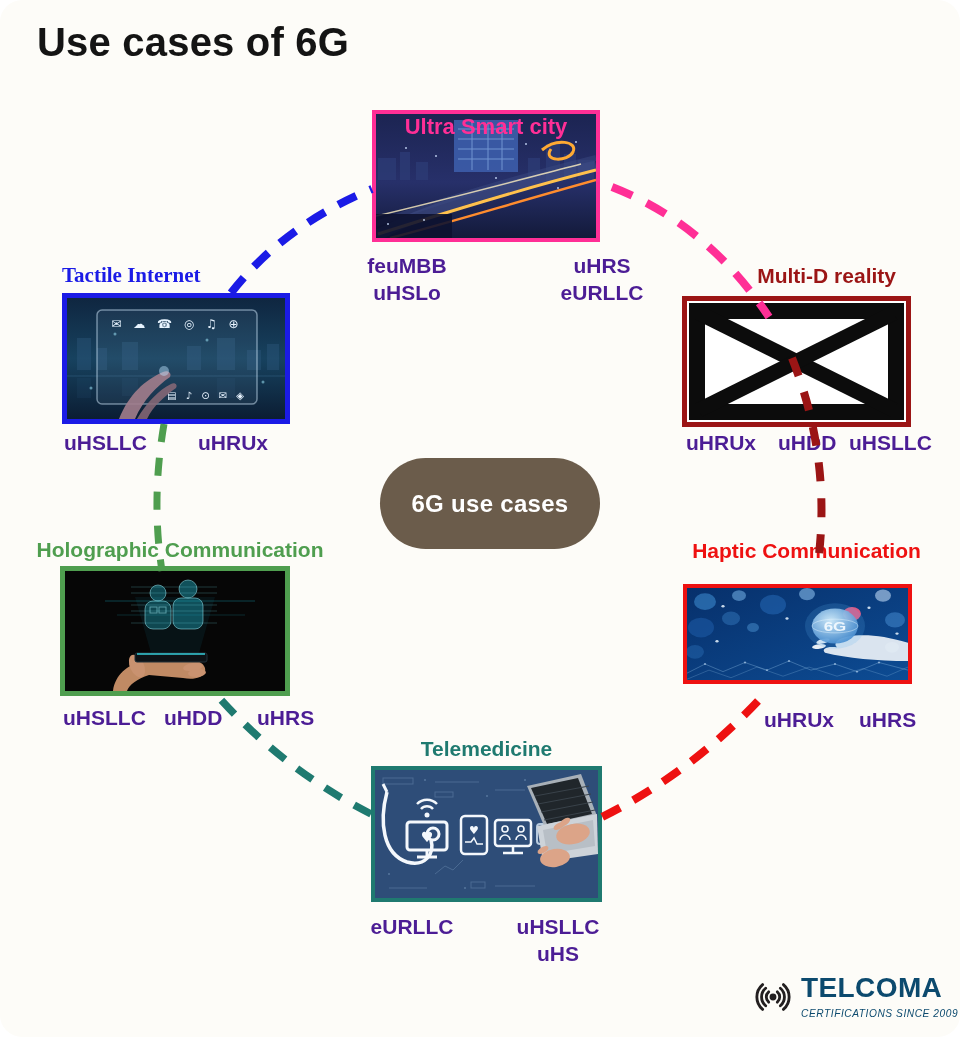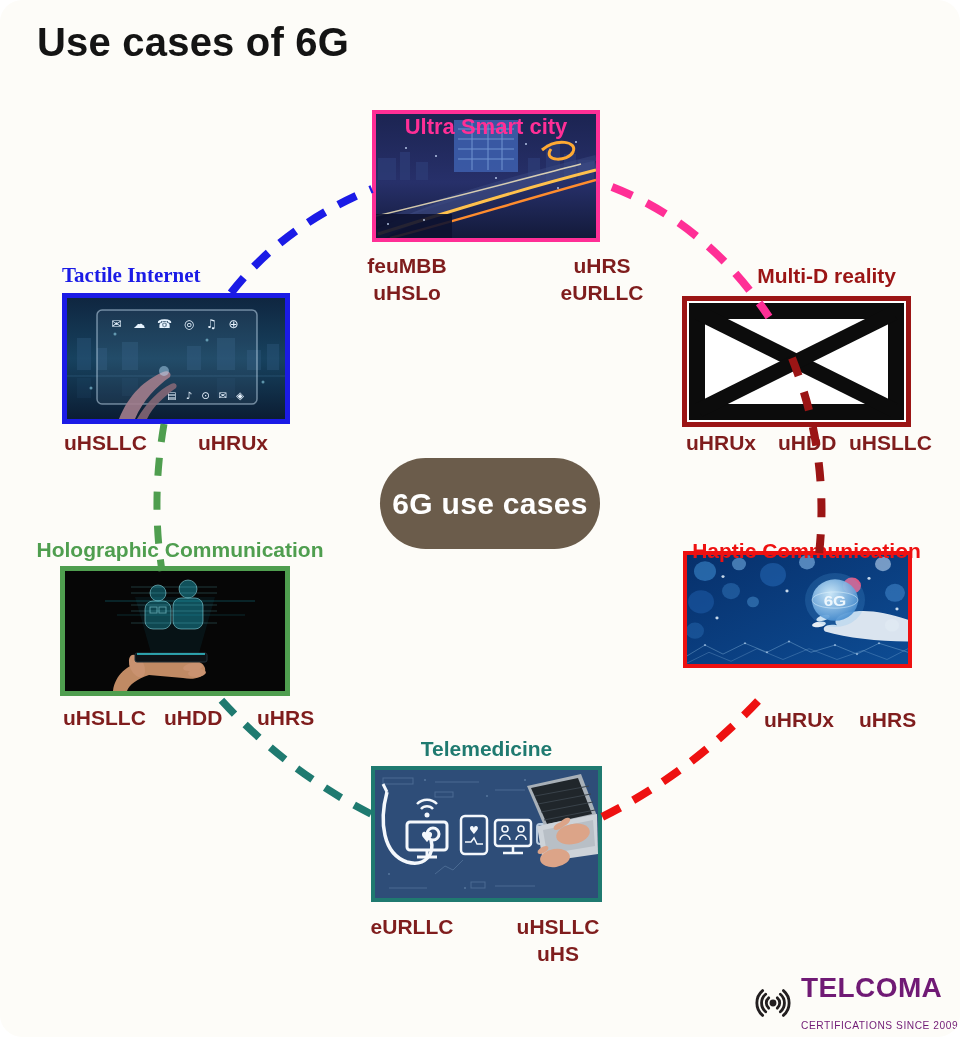--- a/index.html
+++ b/index.html
@@ -22,30 +22,30 @@
     white-space:nowrap;
   }
 
   .figure {
     position:absolute; z-index:2; border-style:solid; background:#000;
     overflow:hidden;
   }
   .figure svg { display:block; width:100%; height:100%; }
 
   .tag {
-    position:absolute; font-size:21px; font-weight:700; color:#7f1d1d;
+    position:absolute; font-size:21px; font-weight:700; color:#4c1d95;
     z-index:4; white-space:nowrap;
   }
   .tag-col { text-align:center; line-height:27px; }
 
   .pill {
     position:absolute; left:380px; top:458px; width:220px; height:91px;
     border-radius:46px; background:#6b5c4b; color:#fff;
     display:flex; align-items:center; justify-content:center;
-    font-size:30px; font-weight:700; letter-spacing:0.3px; z-index:2;
+    font-size:24px; font-weight:700; letter-spacing:0.3px; z-index:2;
   }
 
   .connectors {
     position:absolute; left:0; top:0; z-index:5; pointer-events:none;
   }
   .connectors path { fill:none; stroke-linecap:butt; }
 
   
   .c-ultra  { color:#ff2f96;margin-top:40px; } .b-ultra  { border-color:#ff2f96; }
   .c-tact   { color:#1b1be6;font-family:Liberation Serif, serif; } .b-tact   { border-color:#1b1be6; }
@@ -53,21 +53,21 @@
   .c-haptic { color:#ee1111; } .b-haptic { border-color:#ee1111; }
   .c-tele   { color:#1f7a70; } .b-tele   { border-color:#1f7a70; }
   .c-holo   { color:#4f9e4f; } .b-holo   { border-color:#4f9e4f; }
 
   .logo {
     position:absolute; left:750px; top:974px;
     display:flex; align-items:center; gap:5px; color:#231f20; z-index:3;
   }
   .logo-text { display:flex; flex-direction:column; line-height:1; }
   .logo-brand { font-size:28px; font-weight:800; letter-spacing:0.4px; }
-  .logo-tagline { font-size:10.2px; letter-spacing:0.55px; margin-top:19px; font-weight:400; }
+  .logo-tagline { font-size:10.2px; letter-spacing:0.55px; margin-top:7px; font-weight:400;font-style:italic; }
 </style>
 </head>
 <body>
 
 <div class="canvas" style="background: rgb(253, 252, 248); border-radius: 22px;">
 
   <div class="title">Use cases of 6G</div>
 
   <div class="node-label c-ultra" style="left: 372px; top: 74px; width: 228px; text-align: center; font-size: 22px; color: rgb(255, 47, 150);">Ultra Smart city</div>
   <div class="figure b-ultra" style="left: 372px; top: 110px; width: 228px; height: 132px; border-width: 4px; border-color: rgb(255, 47, 150);">
@@ -177,21 +177,21 @@
       <rect x="10" y="10" width="199" height="101" fill="none" stroke="#0c0c0c" stroke-width="16"></rect>
       <line x1="12" y1="12" x2="207" y2="109" stroke="#0c0c0c" stroke-width="15"></line>
       <line x1="207" y1="12" x2="12" y2="109" stroke="#0c0c0c" stroke-width="15"></line>
     </svg>
   </div>
   <div class="tag" style="left:686px;top:431px">uHRUx</div>
   <div class="tag" style="left:778px;top:431px">uHDD</div>
   <div class="tag" style="left:849px;top:431px">uHSLLC</div>
 
   <div class="node-label c-haptic" style="left: 683px; top: 539px; width: 247px; text-align: center; color: rgb(238, 17, 17);">Haptic Communication</div>
-  <div class="figure b-haptic" style="left: 683px; top: 551px; width: 229px; height: 117px; border-width: 4px; border-color: rgb(238, 17, 17);">
+  <div class="figure b-haptic" style="left: 683px; top: 584px; width: 229px; height: 100px; border-width: 4px; border-color: rgb(238, 17, 17);">
     <svg viewBox="0 0 221 121" preserveAspectRatio="none">
       <defs>
         <linearGradient id="ghap" x1="0" y1="0" x2="1" y2="1">
           <stop offset="0" stop-color="#07306b"></stop>
             <stop offset="1" stop-color="#0d4c94"></stop>
         </linearGradient>
         <radialGradient id="gsph" cx=".4" cy=".35" r=".8">
           <stop offset="0" stop-color="#d8f2ff"></stop>
             <stop offset="1" stop-color="#2e7cc8"></stop>
         </radialGradient>
@@ -352,21 +352,21 @@
 
   <svg class="connectors" width="960" height="1037" viewBox="0 0 960 1037">
     <path d="M 231 293 Q 283 226 372 189" stroke="#1b1be6" stroke-width="8" stroke-dasharray="20 15" style="stroke: rgb(27, 27, 230);"></path>
     <path d="M 612 187 Q 707 224 769 317" stroke="#ff2f96" stroke-width="8" stroke-dasharray="22 16" style="stroke: rgb(255, 47, 150);"></path>
     <path d="M 792 358 Q 833 462 817 570" stroke="#9b1515" stroke-width="8" stroke-dasharray="19 17" style="stroke: rgb(155, 21, 21);"></path>
     <path d="M 758 701 Q 689 774 602 817" stroke="#ee1111" stroke-width="8" stroke-dasharray="20 15" style="stroke: rgb(238, 17, 17);"></path>
     <path d="M 371 814 Q 282 769 215 693" stroke="#1f7a70" stroke-width="7.5" stroke-dasharray="19 15" style="stroke: rgb(31, 122, 112);"></path>
     <path d="M 164 424 Q 151 500 162 571" stroke="#4f9e4f" stroke-width="7" stroke-dasharray="18 16" style="stroke: rgb(79, 158, 79);"></path>
   </svg>
 
-  <div class="logo" style="color: #701a75;">
+  <div class="logo" style="color: #0c4a6e;">
     <svg width="46" height="40" viewBox="0 0 48 42">
       <g stroke="#231f20" stroke-width="3" fill="none" stroke-linecap="round">
         <path d="M 19.5 15.6 A 7 7 0 0 0 19.5 26.4"></path>
         <path d="M 16.3 11.8 A 12 12 0 0 0 16.3 30.2"></path>
         <path d="M 13.1 8.0 A 17 17 0 0 0 13.1 34.0"></path>
         <path d="M 28.5 15.6 A 7 7 0 0 1 28.5 26.4"></path>
         <path d="M 31.7 11.8 A 12 12 0 0 1 31.7 30.2"></path>
         <path d="M 34.9 8.0 A 17 17 0 0 1 34.9 34.0"></path>
       </g>
       <circle cx="24" cy="21" r="3.6" fill="#231f20"></circle>

